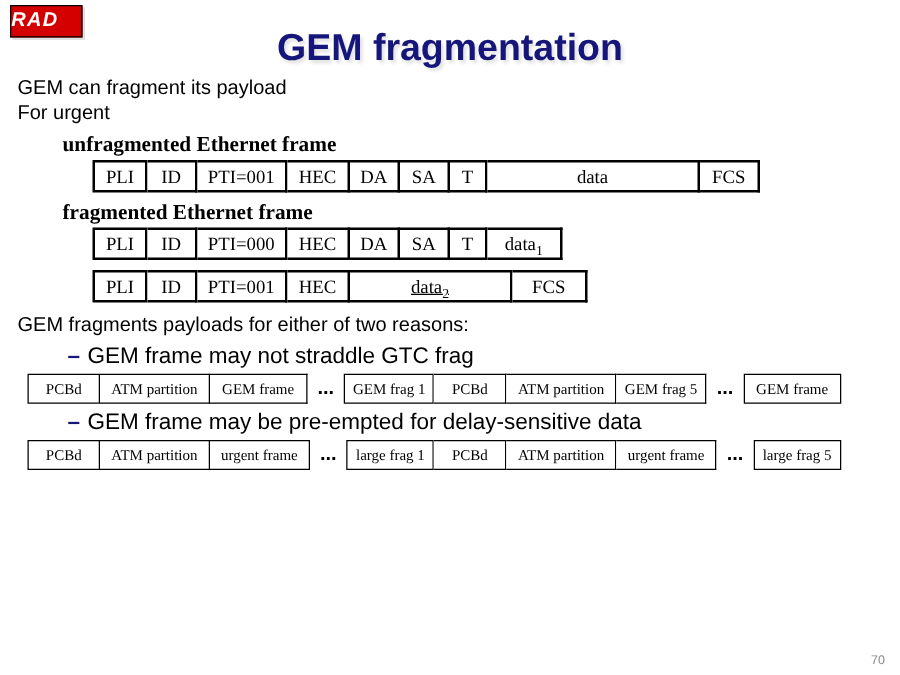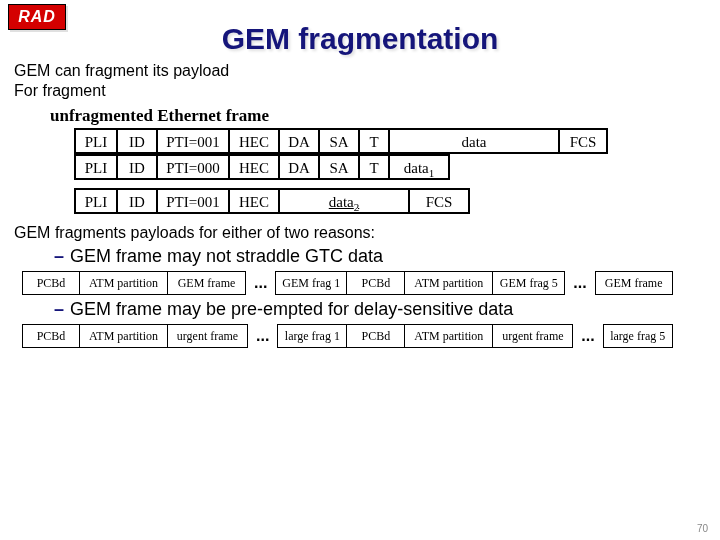--- a/index.html
+++ b/index.html
@@ -14,21 +14,20 @@
     overflow: hidden;
   }
   .logo {
     position: absolute;
     top: 4px; left: 8px;
     width: 58px; height: 26px;
     background: #d40000;
     border: 1px solid #000;
     color: #fff;
     font: italic bold 16px/24px Arial;
-    text-align: center;
     letter-spacing: 1px;
     box-shadow: 2px 2px 0 #e0e0e0;
   }
   h1.title {
     margin: 0;
     padding: 22px 0 4px 0;
     text-align: center;
     font: bold 30px Arial;
     color: #15157a;
     text-shadow: 2px 2px 3px #e0e0e0;
@@ -116,35 +115,36 @@
 </style>
 </head>
 <body>
 
 <div class="logo">RAD</div>
 
 <h1 class="title">GEM fragmentation</h1>
 
 <div class="body">
   <div class="line1">GEM can fragment its payload</div>
-  <div class="line2">For fragment</div>
+  <div class="line2">For urgent</div>
 
   <div class="subhead">unfragmented Ethernet frame</div>
   <div class="frame-row">
     <div class="cell w-pli">PLI</div>
     <div class="cell w-id">ID</div>
     <div class="cell w-pti">PTI=001</div>
     <div class="cell w-hec">HEC</div>
     <div class="cell w-da">DA</div>
     <div class="cell w-sa">SA</div>
     <div class="cell w-t">T</div>
     <div class="cell w-data-long">data</div>
     <div class="cell w-fcs">FCS</div>
   </div>
 
+  <div class="subhead">fragmented Ethernet frame</div>
   <div class="frame-row">
     <div class="cell w-pli">PLI</div>
     <div class="cell w-id">ID</div>
     <div class="cell w-pti">PTI=000</div>
     <div class="cell w-hec">HEC</div>
     <div class="cell w-da">DA</div>
     <div class="cell w-sa">SA</div>
     <div class="cell w-t">T</div>
     <div class="cell w-data1"><span>data</span><span class="sub">1</span></div>
   </div>
@@ -153,21 +153,21 @@
     <div class="cell w-id">ID</div>
     <div class="cell w-pti">PTI=001</div>
     <div class="cell w-hec">HEC</div>
     <div class="cell w-data2"><span>data</span><span class="sub">2</span></div>
     <div class="cell w-fcs2">FCS</div>
   </div>
 
   <div class="reasons">GEM fragments payloads for either of two reasons:</div>
 
   <div class="bullet">
-    <span class="dash">–</span><span>GEM frame may not straddle GTC data</span>
+    <span class="dash">–</span><span>GEM frame may not straddle GTC frag</span>
   </div>
   <div class="gtc-row">
     <div class="gcell g-pcbd">PCBd</div>
     <div class="gcell g-atm">ATM partition</div>
     <div class="gcell g-gem">GEM frame</div>
     <div class="dots">...</div>
     <div class="gcell g-frag">GEM frag 1</div>
     <div class="gcell g-pcbd">PCBd</div>
     <div class="gcell g-atm">ATM partition</div>
     <div class="gcell g-frag">GEM frag 5</div>

